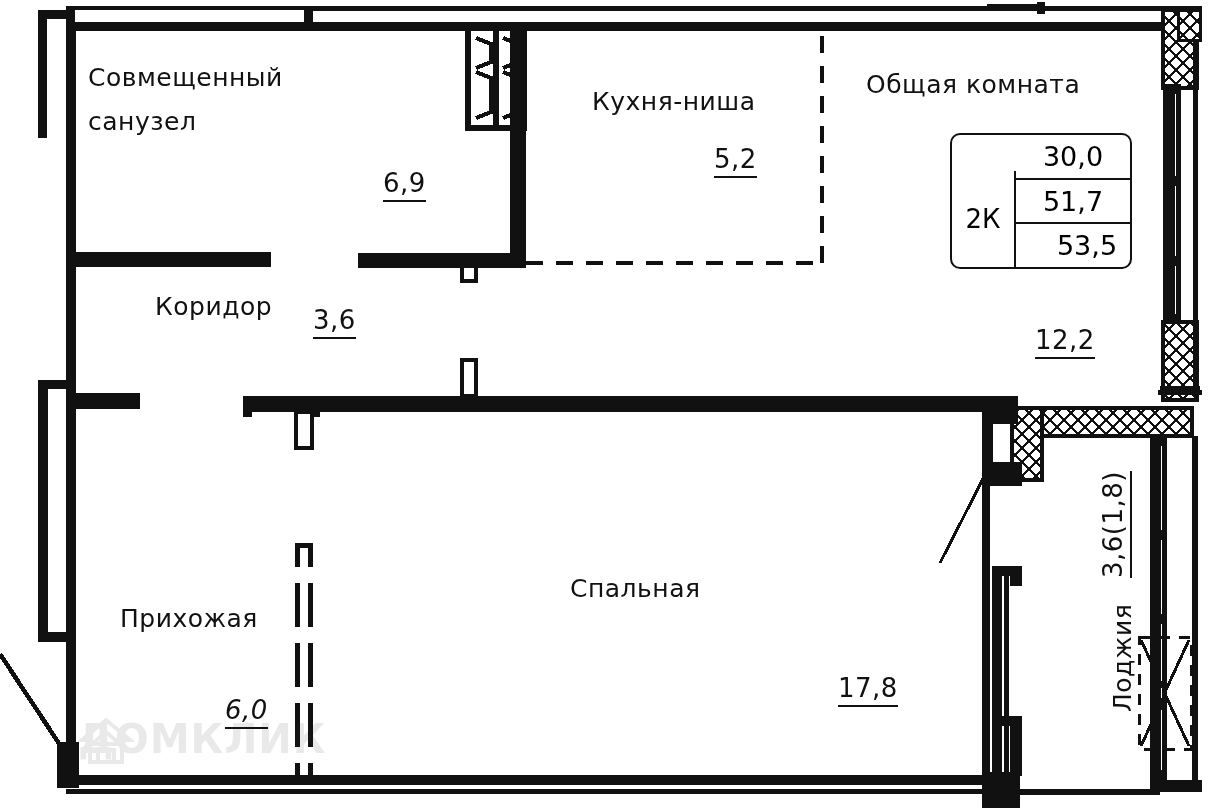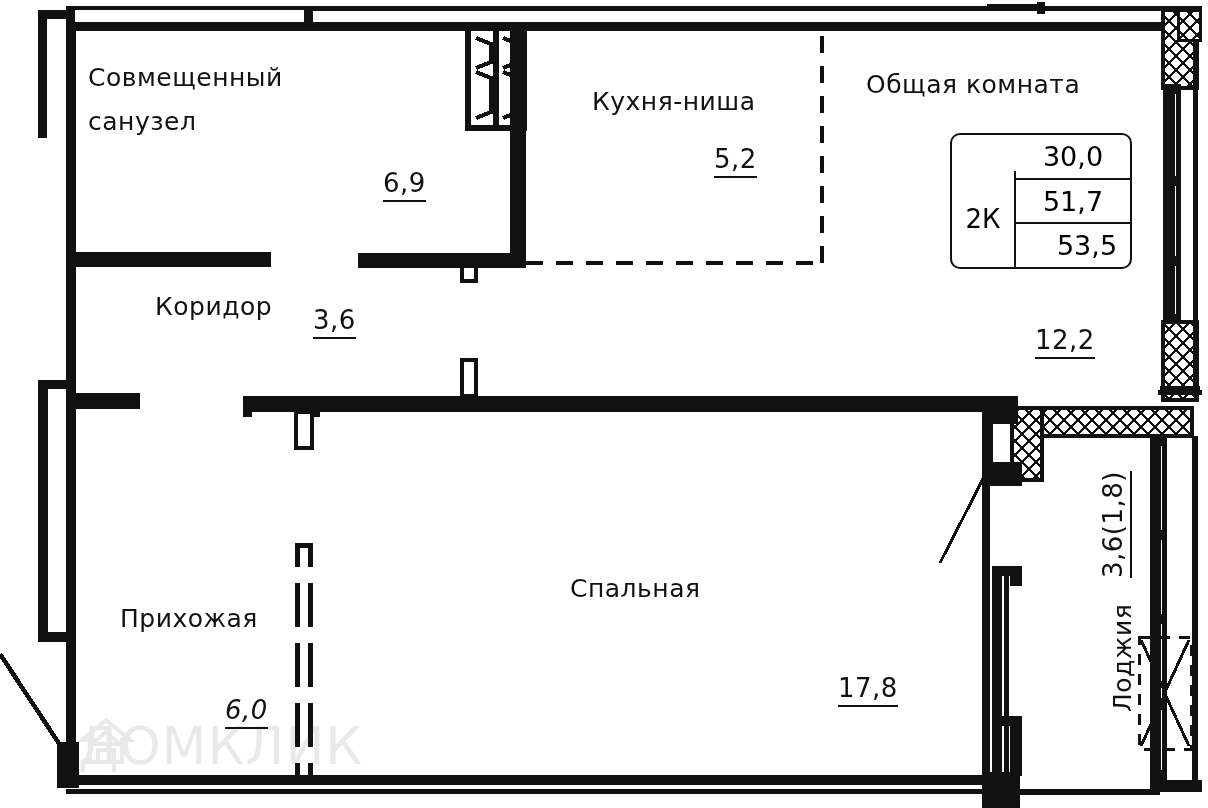--- a/index.html
+++ b/index.html
@@ -89,22 +89,22 @@
     position: absolute;
     left: 78px;
     top: 716px;
     display: flex;
     align-items: center;
     gap: 9px;
     opacity: 0.10;
     pointer-events: none;
   }
   #watermark .wm-text {
-    font-size: 52px;
-    font-weight: normal;
+    font-size: 40px;
+    font-weight: bold;
     color: #333;
     letter-spacing: 1px;
   }
 </style>
 </head>
 <body>
 
 <div id="plan">
 
   <svg width="1208" height="808" viewBox="0 0 1208 808" shape-rendering="crispEdges">

